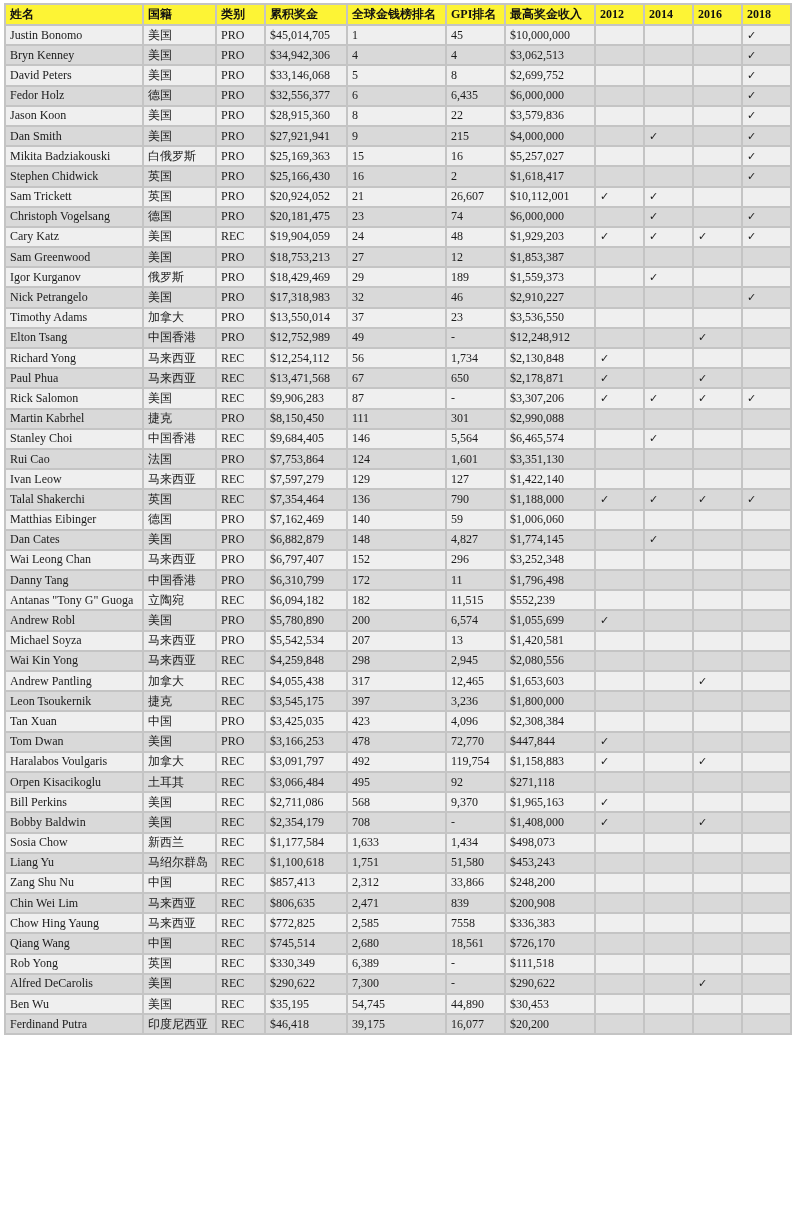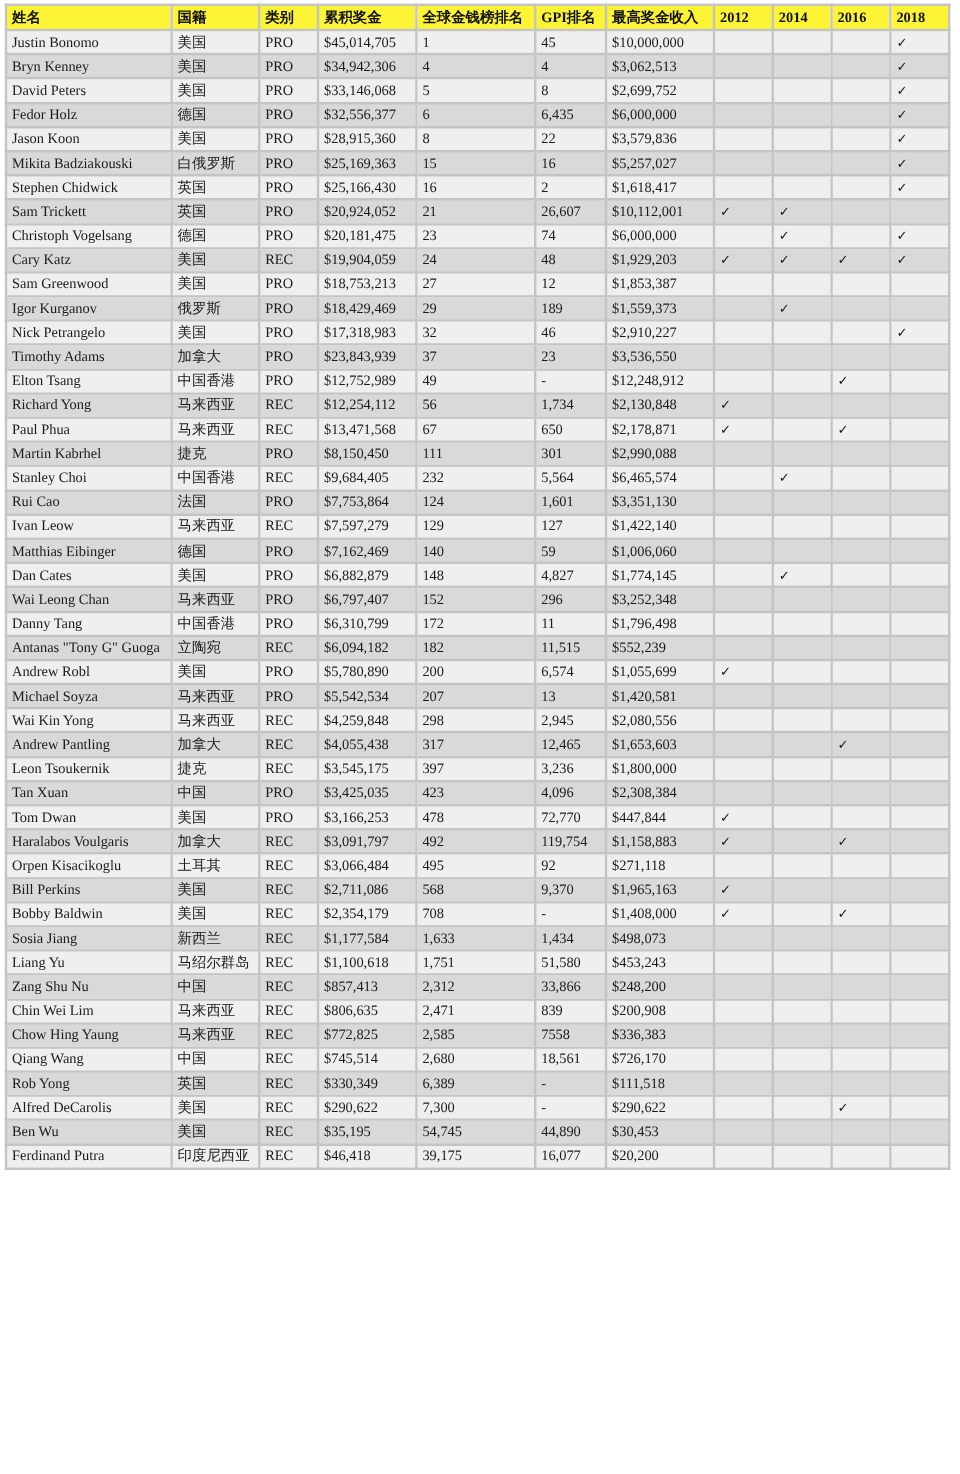--- a/index.html
+++ b/index.html
@@ -134,20 +134,33 @@
           <td>$28,915,360</td>
           <td>8</td>
           <td>22</td>
           <td>$3,579,836</td>
           <td class="chk"></td>
           <td class="chk"></td>
           <td class="chk"></td>
           <td class="chk">✓</td>
         </tr>
         <tr>
+          <td>Dan Smith</td>
+          <td>美国</td>
+          <td>PRO</td>
+          <td>$27,921,941</td>
+          <td>9</td>
+          <td>215</td>
+          <td>$4,000,000</td>
+          <td class="chk"></td>
+          <td class="chk">✓</td>
+          <td class="chk"></td>
+          <td class="chk">✓</td>
+        </tr>
+        <tr>
           <td>Mikita Badziakouski</td>
           <td>白俄罗斯</td>
           <td>PRO</td>
           <td>$25,169,363</td>
           <td>15</td>
           <td>16</td>
           <td>$5,257,027</td>
           <td class="chk"></td>
           <td class="chk"></td>
           <td class="chk"></td>
@@ -241,21 +254,21 @@
           <td>$2,910,227</td>
           <td class="chk"></td>
           <td class="chk"></td>
           <td class="chk"></td>
           <td class="chk">✓</td>
         </tr>
         <tr>
           <td>Timothy Adams</td>
           <td>加拿大</td>
           <td>PRO</td>
-          <td>$23,843,939</td>
+          <td>$13,550,014</td>
           <td>37</td>
           <td>23</td>
           <td>$3,536,550</td>
           <td class="chk"></td>
           <td class="chk"></td>
           <td class="chk"></td>
           <td class="chk"></td>
         </tr>
         <tr>
           <td>Elton Tsang</td>
@@ -290,38 +303,51 @@
           <td>$13,471,568</td>
           <td>67</td>
           <td>650</td>
           <td>$2,178,871</td>
           <td class="chk">✓</td>
           <td class="chk"></td>
           <td class="chk">✓</td>
           <td class="chk"></td>
         </tr>
         <tr>
+          <td>Rick Salomon</td>
+          <td>美国</td>
+          <td>REC</td>
+          <td>$9,906,283</td>
+          <td>87</td>
+          <td>-</td>
+          <td>$3,307,206</td>
+          <td class="chk">✓</td>
+          <td class="chk">✓</td>
+          <td class="chk">✓</td>
+          <td class="chk">✓</td>
+        </tr>
+        <tr>
           <td>Martin Kabrhel</td>
           <td>捷克</td>
           <td>PRO</td>
           <td>$8,150,450</td>
           <td>111</td>
           <td>301</td>
           <td>$2,990,088</td>
           <td class="chk"></td>
           <td class="chk"></td>
           <td class="chk"></td>
           <td class="chk"></td>
         </tr>
         <tr>
           <td>Stanley Choi</td>
           <td>中国香港</td>
           <td>REC</td>
           <td>$9,684,405</td>
-          <td>232</td>
+          <td>146</td>
           <td>5,564</td>
           <td>$6,465,574</td>
           <td class="chk"></td>
           <td class="chk">✓</td>
           <td class="chk"></td>
           <td class="chk"></td>
         </tr>
         <tr>
           <td>Rui Cao</td>
           <td>法国</td>
@@ -342,20 +368,33 @@
           <td>$7,597,279</td>
           <td>129</td>
           <td>127</td>
           <td>$1,422,140</td>
           <td class="chk"></td>
           <td class="chk"></td>
           <td class="chk"></td>
           <td class="chk"></td>
         </tr>
         <tr>
+          <td>Talal Shakerchi</td>
+          <td>英国</td>
+          <td>REC</td>
+          <td>$7,354,464</td>
+          <td>136</td>
+          <td>790</td>
+          <td>$1,188,000</td>
+          <td class="chk">✓</td>
+          <td class="chk">✓</td>
+          <td class="chk">✓</td>
+          <td class="chk">✓</td>
+        </tr>
+        <tr>
           <td>Matthias Eibinger</td>
           <td>德国</td>
           <td>PRO</td>
           <td>$7,162,469</td>
           <td>140</td>
           <td>59</td>
           <td>$1,006,060</td>
           <td class="chk"></td>
           <td class="chk"></td>
           <td class="chk"></td>
@@ -550,21 +589,21 @@
           <td>$2,354,179</td>
           <td>708</td>
           <td>-</td>
           <td>$1,408,000</td>
           <td class="chk">✓</td>
           <td class="chk"></td>
           <td class="chk">✓</td>
           <td class="chk"></td>
         </tr>
         <tr>
-          <td>Sosia Jiang</td>
+          <td>Sosia Chow</td>
           <td>新西兰</td>
           <td>REC</td>
           <td>$1,177,584</td>
           <td>1,633</td>
           <td>1,434</td>
           <td>$498,073</td>
           <td class="chk"></td>
           <td class="chk"></td>
           <td class="chk"></td>
           <td class="chk"></td>

